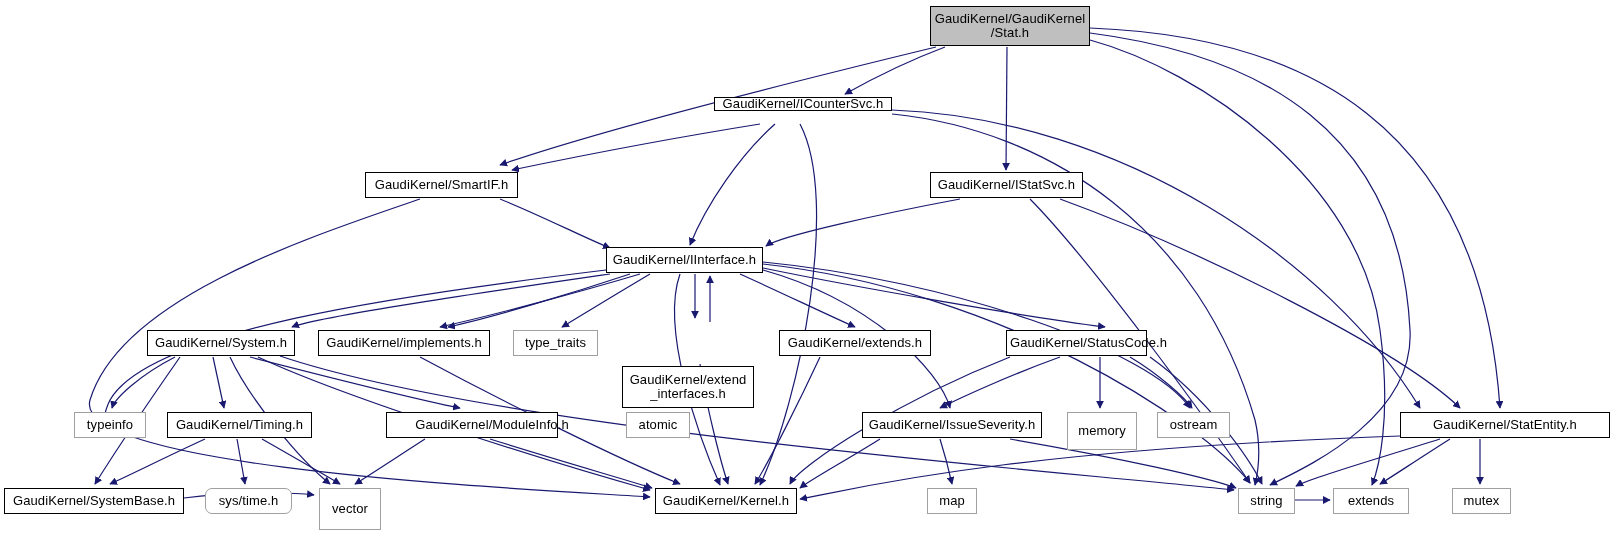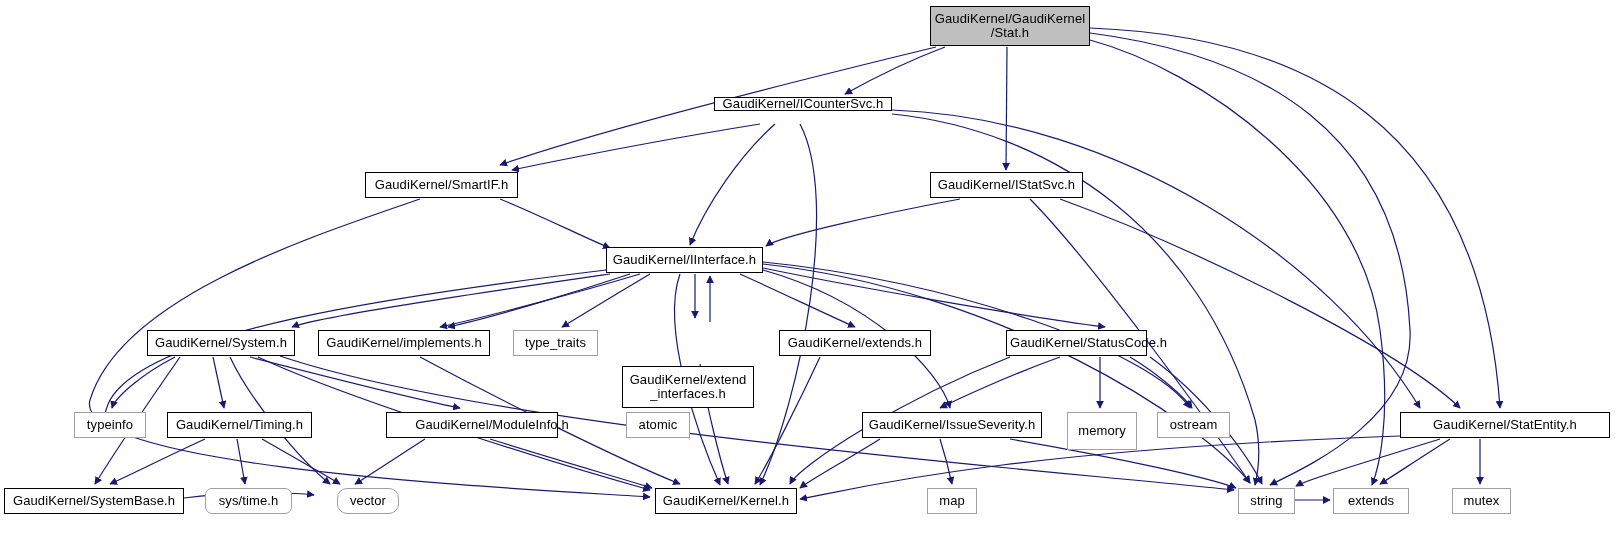--- a/index.html
+++ b/index.html
@@ -141,20 +141,20 @@
       <div class="node sys" style="left: 74px; top: 412px; width: 72px; height: 26px;"><span class="node-label">typeinfo</span></div>
       <div class="node" style="left: 167px; top: 412px; width: 145px; height: 26px;"><span class="node-label">GaudiKernel/Timing.h</span></div>
       <div class="node" style="left: 386px; top: 412px; width: 172px; height: 26px; padding-left: 40px;"><span class="node-label">GaudiKernel/ModuleInfo.h</span></div>
       <div class="node sys" style="left: 626px; top: 412px; width: 64px; height: 26px;"><span class="node-label">atomic</span></div>
       <div class="node" style="left: 862px; top: 412px; width: 180px; height: 26px;"><span class="node-label">GaudiKernel/IssueSeverity.h</span></div>
       <div class="node sys" style="left: 1067px; top: 412px; width: 70px; height: 38px;"><span class="node-label">memory</span></div>
       <div class="node sys" style="left: 1157px; top: 412px; width: 73px; height: 26px;"><span class="node-label">ostream</span></div>
       <div class="node" style="left: 1400px; top: 412px; width: 210px; height: 26px;"><span class="node-label">GaudiKernel/StatEntity.h</span></div>
       <div class="node" style="left: 4px; top: 488px; width: 180px; height: 26px;"><span class="node-label">GaudiKernel/SystemBase.h</span></div>
       <div class="node sys" style="left: 205px; top: 488px; width: 87px; height: 26px; border-radius: 7px;"><span class="node-label">sys/time.h</span></div>
-      <div class="node sys" style="left: 337px; top: 488px; width: 62px; height: 26px; border-radius: 10px;"><span class="node-label">vector</span></div>
+      <div class="node sys" style="left: 319px; top: 488px; width: 62px; height: 42px;"><span class="node-label">vector</span></div>
       <div class="node" style="left: 655px; top: 488px; width: 142px; height: 26px;"><span class="node-label">GaudiKernel/Kernel.h</span></div>
       <div class="node sys" style="left: 927px; top: 488px; width: 50px; height: 26px;"><span class="node-label">map</span></div>
       <div class="node sys" style="left: 1238px; top: 488px; width: 57px; height: 26px;"><span class="node-label">string</span></div>
       <div class="node sys" style="left: 1333px; top: 488px; width: 76px; height: 26px;"><span class="node-label">extends</span></div>
       <div class="node sys" style="left: 1452px; top: 488px; width: 59px; height: 26px;"><span class="node-label">mutex</span></div>
     </div>
 </div>
 
 </body></html>

